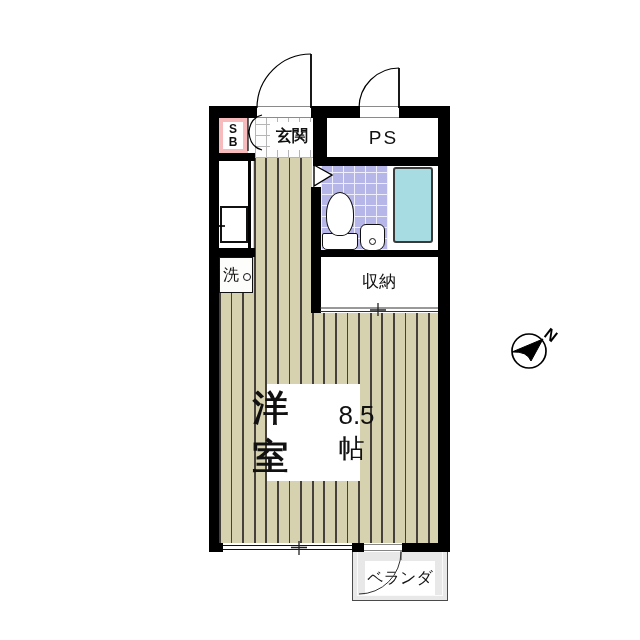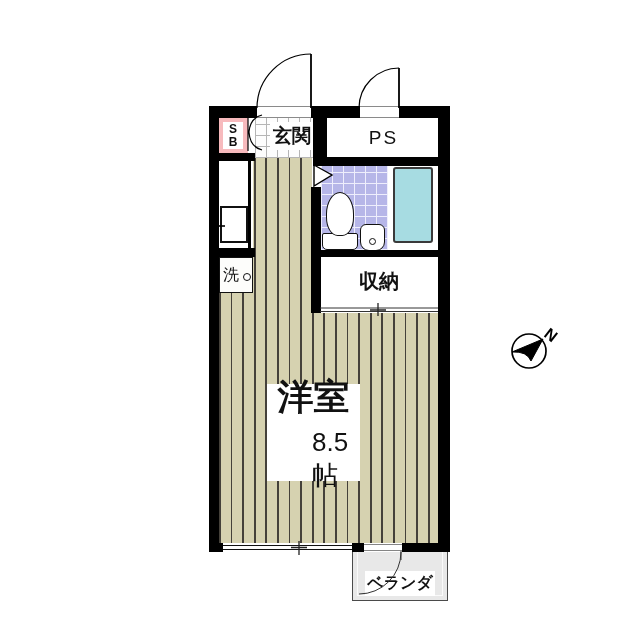--- a/index.html
+++ b/index.html
@@ -33,66 +33,66 @@
 </style>
 </head>
 <body>
 
 <div id="plan">
 
   <div class="abs flooring" style="left:219px;top:158px;width:219px;height:385px;
               clip-path:polygon(34px 0,93px 0,93px 155px,219px 155px,219px 385px,0 385px,0 99px,34px 99px);"></div>
 
   <div class="abs tilesGenkan" style="left:255px;top:118px;width:58px;height:40px;"></div>
-  <div class="abs labelBox" style="left:270px;top:122px;width:44px;height:28px;font-size:19px;font-weight:600;">
+  <div class="abs labelBox" style="left:270px;top:122px;width:44px;height:28px;font-size:16px;font-weight:600;">
     <span class="txt">玄関</span>
   </div>
 
   <div class="abs labelBox" style="left:327px;top:118px;width:113px;height:39px;font-size:19px;letter-spacing:2px;">
     <span class="txt">PS</span>
   </div>
 
   <div class="abs" style="left:321px;top:166px;width:117px;height:84px;background:#fff;"></div>
   <div class="abs tilesBath" style="left:321px;top:166px;width:67px;height:84px;"></div>
   <div class="abs" style="left:393px;top:167px;width:40px;height:76px;background:var(--bathtub,#a7dce2);
               border:2px solid var(--bathtub-border,#3a3a3a);border-radius:3px;"></div>
 
   <div class="abs" style="left:322px;top:233px;width:36px;height:17px;background:#fff;border:1.5px solid #111;border-radius:2px 2px 5px 5px;"></div>
   <div class="abs" style="left:326px;top:192px;width:28px;height:44px;background:#fff;border:1.5px solid #111;border-radius:50% 50% 42% 42%;"></div>
 
   <div class="abs" style="left:360px;top:224px;width:25px;height:27px;background:#fff;border:1.5px solid #111;border-radius:6px 6px 9px 9px;">
     <div class="abs" style="left:8px;top:13px;width:7px;height:7px;border:1px solid #111;border-radius:50%;background:#fff;"></div>
   </div>
 
   <div class="abs pink labelBox" style="left:320px;top:256px;width:118px;height:51px;">
-    <span class="txt" style="background:#fff;padding:1px 7px;font-size:20px;font-weight:700;">収納</span>
+    <span class="txt" style="background:#fff;padding:1px 7px;font-size:17px;font-weight:400;">収納</span>
   </div>
 
   <div class="abs pink" style="left:218px;top:118px;width:30px;height:35px;">
     <div class="abs labelBox" style="left:5px;top:4px;width:20px;height:27px;flex-direction:column;font-size:12px;font-weight:600;line-height:13px;">
       <span>S</span>
       <span>B</span>
     </div>
   </div>
 
   <div class="abs" style="left:220px;top:206px;width:28px;height:37px;background:#fff;border:2px solid #111;"></div>
 
   <div class="abs" style="left:219px;top:257px;width:34px;height:36px;background:#fdfdfb;border:1.5px solid #111;">
     <span class="txt" style="position:absolute;left:3px;top:7px;font-size:16px;">洗</span>
     <div class="abs" style="left:23px;top:15px;width:8px;height:8px;border:1px solid #111;border-radius:50%;background:#fff;"></div>
   </div>
 
-  <div class="abs labelBox" style="left:267px;top:384px;width:93px;height:97px;flex-direction:column;gap:5px;">
+  <div class="abs labelBox" style="left:267px;top:384px;width:93px;height:97px;gap:5px;">
     <span class="txt" style="font-size:36px;font-weight:600;">洋室</span>
     <span class="txt" style="font-size:26px;margin-left:45px;">8.5帖</span>
   </div>
 
   <div class="abs" style="left:352px;top:549px;width:96px;height:52px;background:var(--veranda,#e8e8e8);border:1.5px solid #4a4a4a;">
     <div class="abs" style="left:4px;right:4px;top:0;bottom:4px;border:1px solid #fafafa;border-top:none;"></div>
-    <div class="abs labelBox" style="left:12px;top:21px;width:70px;height:25px;font-size:16px;font-weight:bold;">
+    <div class="abs labelBox" style="left:12px;top:11px;width:70px;height:34px;font-size:16px;">
       <span class="txt">ベランダ</span>
     </div>
   </div>
 
   <div class="wall" style="left:209px;top:106px;width:48px;height:12px;"></div>
   <div class="wall" style="left:311px;top:106px;width:49px;height:12px;"></div>
   <div class="wall" style="left:399px;top:106px;width:51px;height:12px;"></div>
   <div class="wall" style="left:209px;top:106px;width:10px;height:446px;"></div>
   <div class="wall" style="left:438px;top:106px;width:12px;height:446px;"></div>
   <div class="wall" style="left:209px;top:543px;width:14px;height:9px;"></div>

